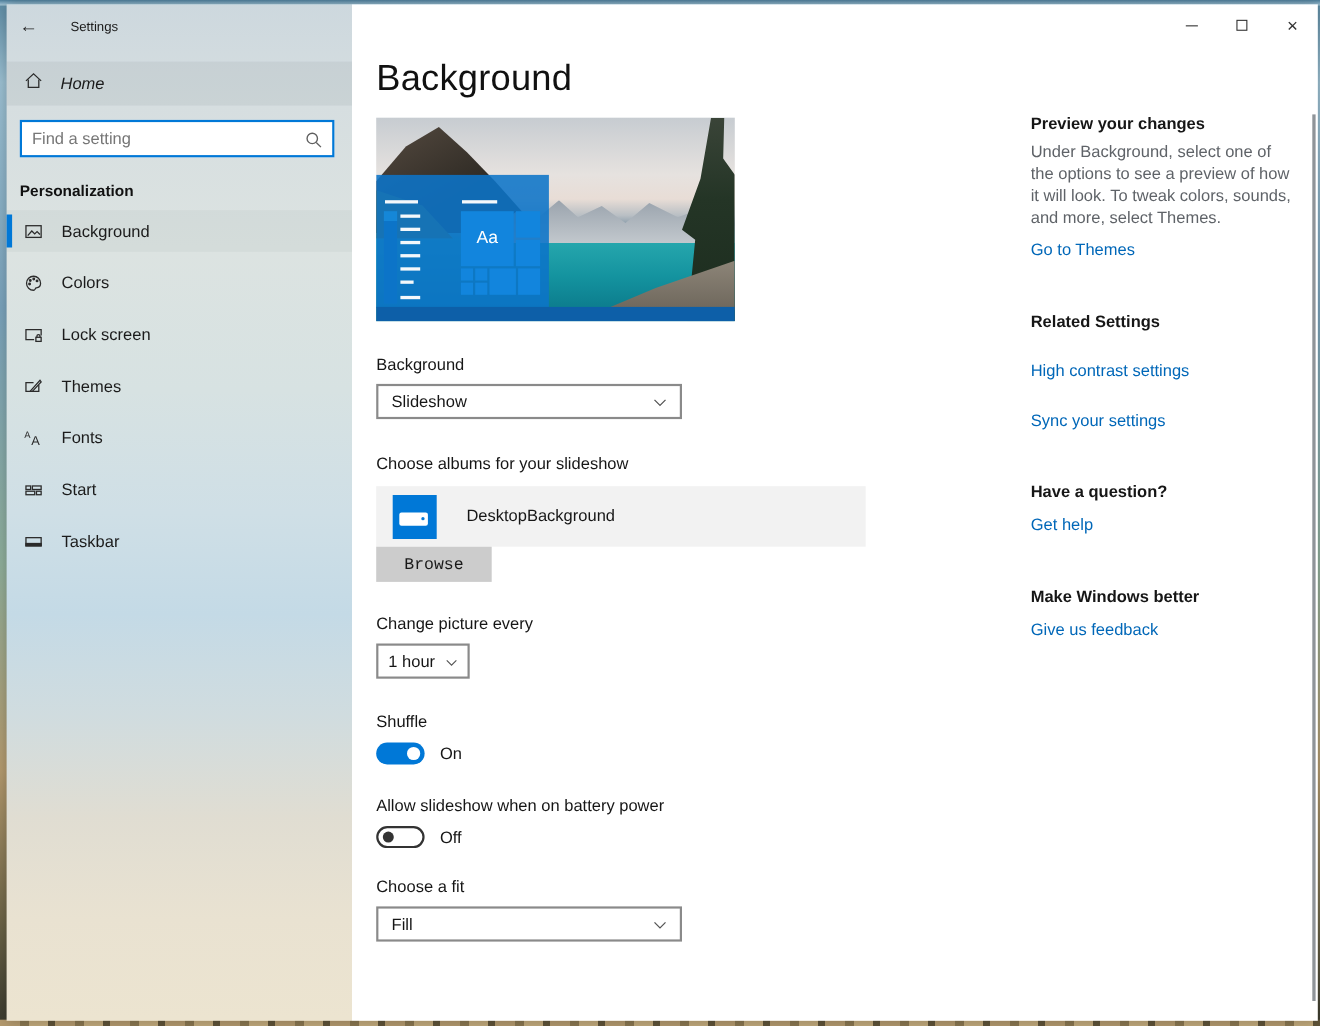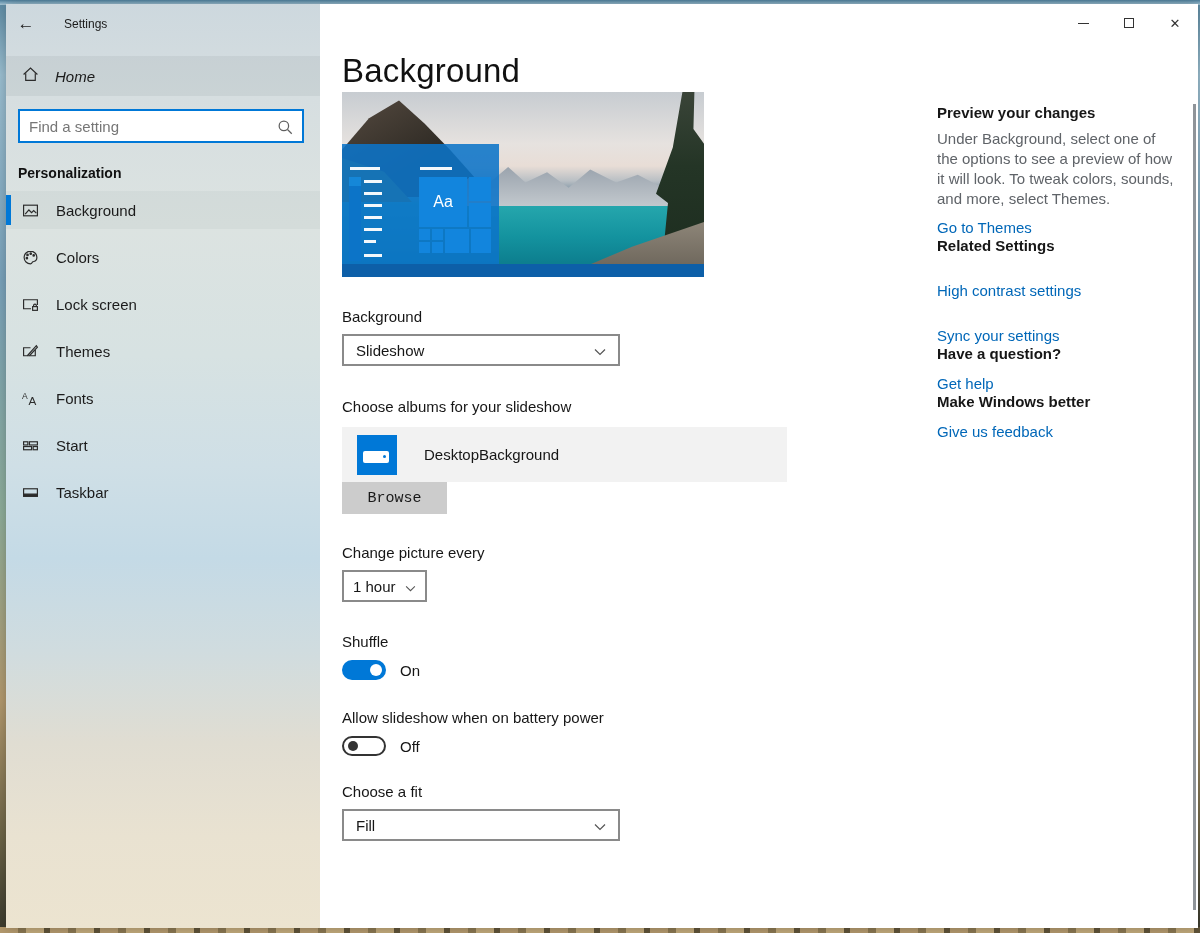--- a/index.html
+++ b/index.html
@@ -48,21 +48,21 @@
   .win-controls { position:absolute; top:0; right:0; display:flex; }
   .win-btn { width:46px; height:38px; display:flex; align-items:center; justify-content:center; }
   .glyph-min { display:block; width:11px; height:1px; background:#333; }
   .glyph-max { display:block; width:10px; height:10px; border:1px solid #333; }
   .glyph-close { font-size:13px; color:#333; line-height:1; }
 
   .content { position:absolute; left:22px; top:0; width:560px; }
   .page-title { margin-top:48px; font-size:33px; font-weight:300; color:#111; letter-spacing:.2px; }
 
   
-  .preview { position:relative; margin-top:2px; width:362px; height:185px; overflow:hidden;
+  .preview { position:relative; margin-top:17px; width:326px; height:185px; overflow:hidden;
     background:linear-gradient(180deg,#c7ccd1 0%,#e6e2df 28%,#e8ddd6 40%,#b9bfc4 48%,#8fa0ad 52%,#27a8ae 60%,#14939f 78%,#0d7f8f 92%); }
   .pv-mtn-left { position:absolute; left:0; top:0; width:150px; height:105px;
     background:linear-gradient(150deg,#4a4138 20%,#2e2a24 60%);
     clip-path:polygon(0 55%, 18% 25%, 38% 8%, 55% 30%, 72% 55%, 100% 100%, 0 100%); }
   .pv-green { position:absolute; left:0; top:55px; width:70px; height:55px; background:#5d6e2c;
     clip-path:polygon(0 20%, 60% 45%, 100% 100%, 0 100%); }
   .pv-range { position:absolute; left:110px; top:62px; width:216px; height:52px;
     background:linear-gradient(180deg,#8d97a2 0%,#aab2ba 55%,#c2c8cd 100%);
     clip-path:polygon(0 70%, 8% 45%, 16% 60%, 26% 25%, 34% 55%, 44% 35%, 54% 65%, 64% 30%, 76% 55%, 86% 40%, 100% 70%, 100% 100%, 0 100%); }
   .pv-trees { position:absolute; right:0; top:0px; width:48px; height:185px;
@@ -110,21 +110,21 @@
   .toggle.off .knob { position:absolute; left:4px; top:3px; width:10px; height:10px;
     border-radius:50%; background:#333; }
   .toggle-state { margin-left:14px; font-size:15px; color:#161616; }
 
   
   .aside { position:absolute; left:617px; top:100px; width:250px; }
   .aside h3 { font-size:15px; font-weight:700; color:#161616; }
   .aside p { margin-top:8px; font-size:15px; line-height:20px; color:#5f6368; width:243px; }
   .link { display:inline-block; font-size:15px; color:#0067b8; cursor:default; }
   .aside .gap-s { margin-top:10px; }
-  .aside .gap-m { }
+  .aside .gap-m { margin-top:47px; }
   .aside .gap-l { margin-top:27px; }
 
   .scrollbar-thumb { position:absolute; right:2px; top:100px; bottom:18px; width:3px;
     background:#8f9499; }
   svg.lineicon { stroke:#2b2b2b; fill:none; stroke-width:1.1; }
 </style>
 </head>
 <body>
 
 <div class="desktop">

